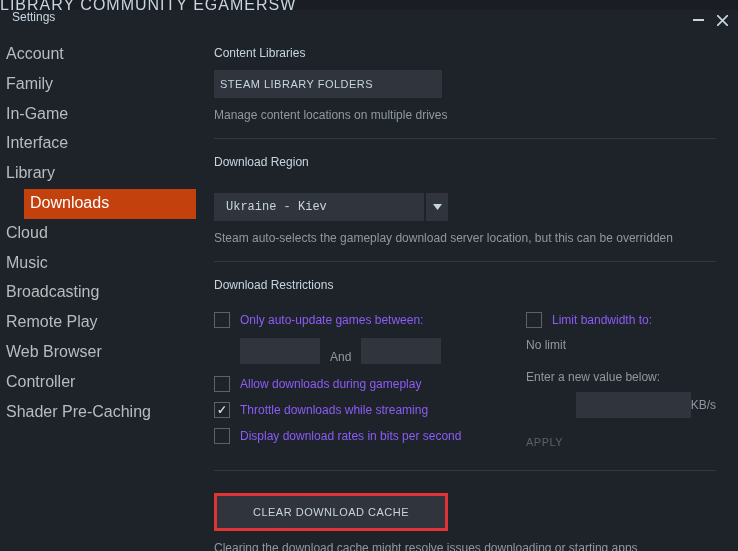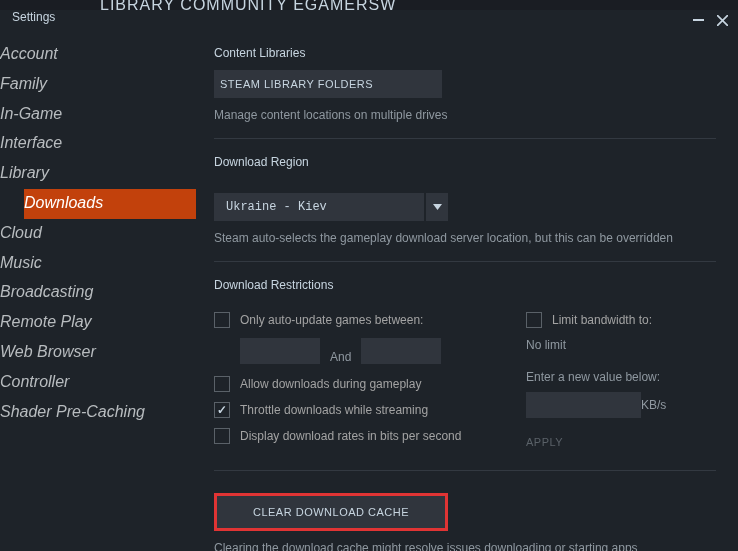--- a/index.html
+++ b/index.html
@@ -19,21 +19,20 @@
   display: flex;
   flex-direction: column;
 }
 .bg-menu {
   height: 10px;
   background: #1a1d23;
   color: #c7d5e0;
   font-size: 16px;
   font-weight: 300;
   letter-spacing: 1px;
-  padding-left: 100px;
   line-height: 10px;
   overflow: hidden;
   white-space: nowrap;
 }
 .title-bar {
   height: 26px;
   display: flex;
   align-items: flex-start;
   justify-content: space-between;
   padding: 0 6px 0 12px;
@@ -65,26 +64,25 @@
 }
 .sidebar {
   width: 196px;
   min-width: 196px;
   background: #1e2329;
   padding: 4px 0 0 0;
   display: flex;
   flex-direction: column;
 }
 .sidebar-item {
-  padding: 4px 12px 5px 0;
+  padding: 4px 12px 5px 6px;
   color: #b8bcbf;
   font-size: 16px;
   cursor: pointer;
   line-height: 1.3;
-  font-style: italic;
 }
 .sidebar-item.active {
   background: #c2410c;
   color: #ffffff;
   margin-left: 24px;
 }
 .main {
   flex: 1;
   padding: 10px 22px 10px 18px;
   overflow-y: auto;
@@ -167,21 +165,21 @@
   justify-content: center;
   flex-shrink: 0;
 }
 .checkbox.checked::after {
   content: "✓";
   color: #c7d5e0;
   font-size: 12px;
   font-weight: bold;
 }
 .check-label {
-  color: #a3a3a3;
+  color: #8b5cf6;
   font-size: 12px;
 }
 .time-row {
   display: flex;
   align-items: flex-end;
   gap: 10px;
   margin: 8px 0 12px 26px;
 }
 .time-input {
   background: #30353d;
@@ -200,20 +198,21 @@
 }
 .enter-label {
   color: #8f98a0;
   font-size: 12px;
   margin-top: 18px;
   margin-bottom: 8px;
 }
 .bw-row {
   display: flex;
   align-items: center;
+  justify-content: flex-end;
 }
 .bw-input {
   background: #30353d;
   border: none;
   width: 115px;
   height: 26px;
   color: #c7d5e0;
   padding: 0 6px;
 }
 .kbs {

